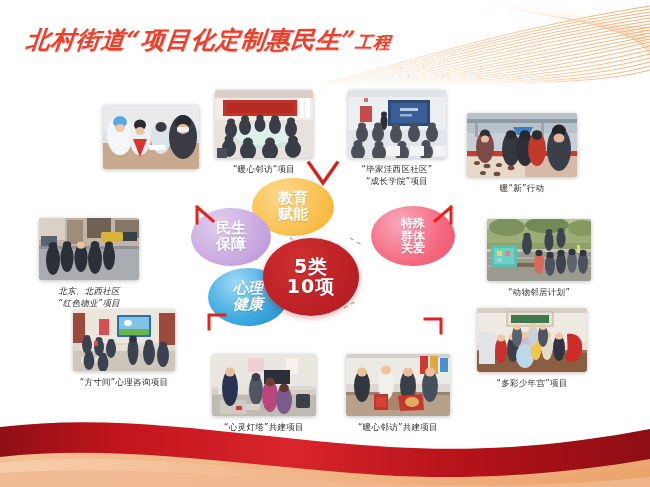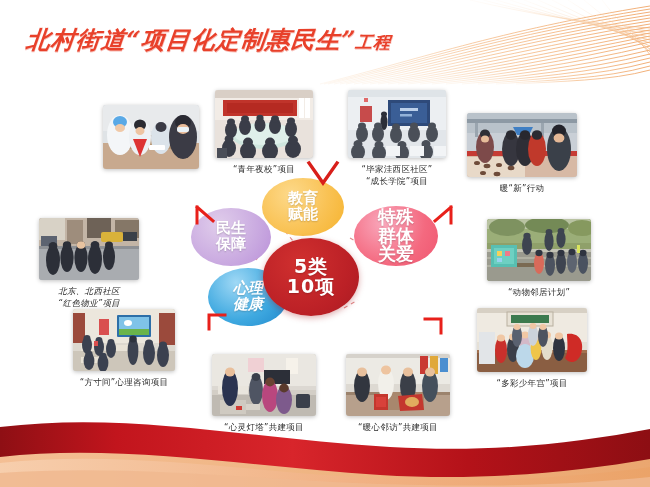--- a/index.html
+++ b/index.html
@@ -78,28 +78,28 @@
   }
   .node span{display:block;}
 
   .n-center{
     left:95px;top:62px;width:96px;height:78px;
     background:radial-gradient(circle at 38% 32%,#d0302f 0%,#bb2026 65%,#a81b22 100%);
     font-size:19px;letter-spacing:1px;z-index:5;
     box-shadow:0 2px 6px rgba(160,20,25,.35);
   }
   .n-edu{
-    left:94px;top:2px;width:82px;height:58px;
+    left:84px;top:2px;width:82px;height:58px;
     background:radial-gradient(circle at 35% 28%,#fdd98a 0%,#f9c254 55%,#f5b22c 100%);
     font-size:15px;z-index:4;
   }
   .n-special{
-    left:186px;top:30px;width:84px;height:60px;
+    left:203px;top:30px;width:84px;height:60px;
     background:radial-gradient(circle at 35% 28%,#f9a8bc 0%,#f4697f 60%,#ef556f 100%);
-    font-size:18px;z-index:4;text-align:right;
+    font-size:12px;z-index:4;text-align:right;
   }
   .n-welfare{
     left:23px;top:32px;width:80px;height:58px;
     background:radial-gradient(circle at 35% 28%,#e0cdeb 0%,#c9a9e0 60%,#b98fd8 100%);
     font-size:15px;z-index:4;
   }
   .n-mental{
     left:40px;top:92px;width:80px;height:58px;
     background:radial-gradient(circle at 35% 25%,#9fd8f5 0%,#3fa9e0 55%,#1e86cb 100%);
     font-size:15px;z-index:4;font-style:italic;
@@ -228,21 +228,21 @@
             <ellipse cx="33" cy="52" rx="5" ry="4.4"></ellipse>
           <ellipse cx="55" cy="61" rx="8" ry="9"></ellipse>
             <ellipse cx="55" cy="52" rx="5" ry="4.4"></ellipse>
           <ellipse cx="78" cy="59" rx="8" ry="9"></ellipse>
             <ellipse cx="78" cy="50" rx="5" ry="4.4"></ellipse>
         </g>
         <rect x="2" y="58" width="10" height="10" fill="#4a4e58"></rect>
       </svg>
     </div>
     <div class="caption">
-      <div>“青年夜校”项目</div>
+      <div>“暖心邻访”项目</div>
     </div>
   </div>
 
   <div class="card" style="left:336px;top:90px;width:122px;">
     <div class="photo" style="width:98px;height:68px;margin:0 auto;">
       <svg class="ph-svg" viewBox="0 0 98 68" preserveAspectRatio="none">
         <rect width="98" height="68" fill="#eceff2"></rect>
         <rect x="0" y="0" width="98" height="7" fill="#dfe4e8"></rect>
         <rect x="16" y="8" width="4" height="4" fill="#e06a6a"></rect>
         <rect x="12" y="16" width="12" height="16" fill="#c74b4b"></rect>

